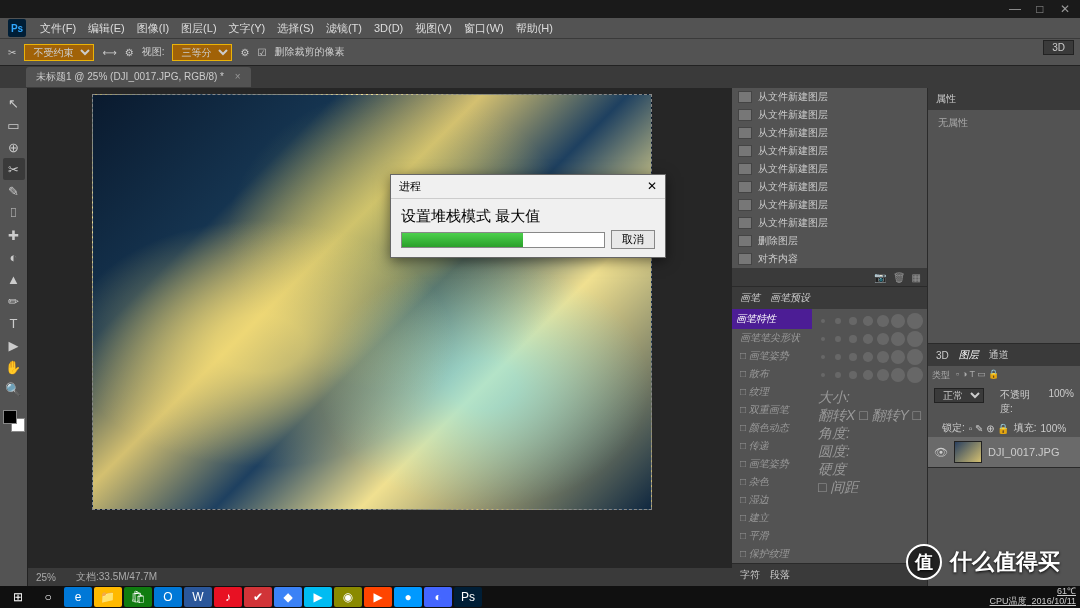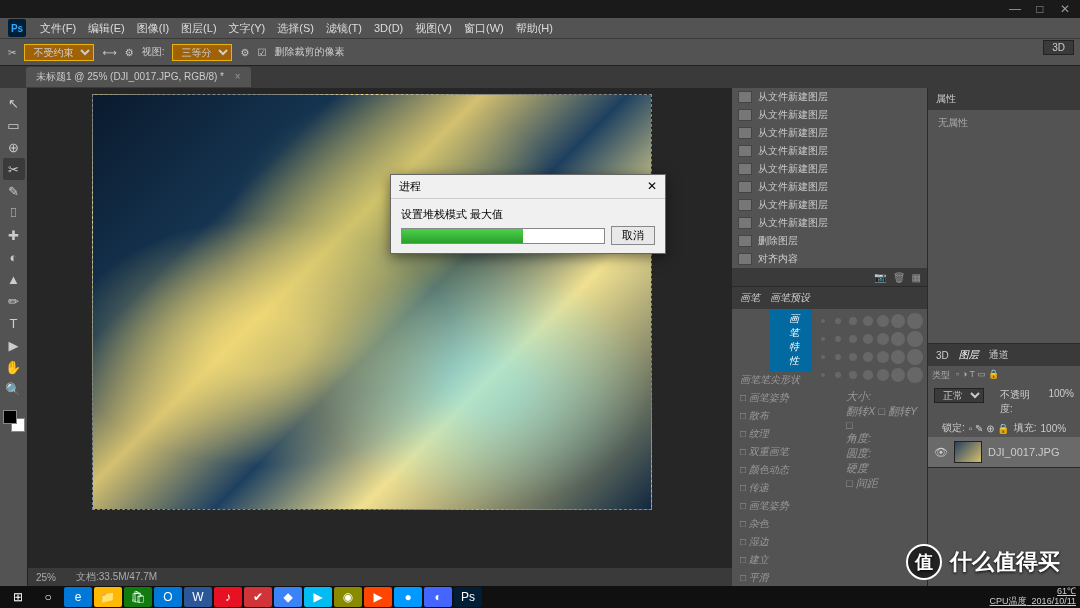--- a/index.html
+++ b/index.html
@@ -29,41 +29,41 @@
 .panels-left { width:196px; display:flex; flex-direction:column; border-right:1px solid #2a2a2a; }
 .panels-right { width:152px; display:flex; flex-direction:column; }
 .panel { border-bottom:1px solid #2a2a2a; }
 .panel-tabs { height:22px; background:#3a3a3a; display:flex; align-items:center; padding:0 8px; font-size:10px; color:#ccc; gap:10px; }
 .panel-body { background:#535353; }
 .history-list { max-height:180px; overflow:hidden; font-size:10px; }
 .history-item { display:flex; align-items:center; padding:2px 6px; gap:6px; color:#ccc; }
 .history-ico { width:14px; height:12px; background:#777; border:1px solid #444; }
 .panel-footer { height:18px; background:#3a3a3a; display:flex; justify-content:flex-end; align-items:center; padding:0 6px; gap:6px; color:#999; font-size:10px; }
 .brush-panel { font-size:10px;font-style:italic; }
-.brush-head { background:#0369a1; padding:3px 20px; color:#fff; font-size:10px;margin-left:37px; }
+.brush-head { background:#4c1d95; padding:3px 4px; color:#fff; font-size:10px; }
 .brush-row { display:flex; padding:2px 8px; gap:6px; align-items:center; color:#999; }
 .brush-grid { display:grid; grid-template-columns:repeat(7,1fr); gap:2px; padding:4px; }
 .brush-dot { width:16px; height:16px; border-radius:50%; background:#888; opacity:0.4; margin:auto; }
 .layers-panel .panel-tabs span.active { color:#fff;font-style:italic; }
 .layer-controls { display:flex; padding:3px 6px; gap:16px; font-size:10px; align-items:flex-start; }
 .layer-sel { background:#3a3a3a; border:1px solid #222; color:#ccc; font-size:10px; padding:0 4px; flex:1; }
 .opacity-row { display:flex; padding:2px 6px; gap:4px; font-size:10px; align-items:center; justify-content:center; }
 .layer-item { display:flex; align-items:center; padding:4px 6px; gap:6px; background:#6a6a6a; }
 .layer-thumb { width:28px; height:22px; background:linear-gradient(135deg,#2a4060,#d4c070); border:1px solid #222; }
 .eye { color:#ccc; }
 .prop-panel .panel-body { padding:6px 10px; font-size:10px; color:#aaa; }
 .taskbar { position:absolute; bottom:0; left:0; right:0; height:22px; background:#101010; display:flex; align-items:center; padding:0 4px; gap:4px; }
 .tb-icon { width:28px; height:20px; display:flex; align-items:center; justify-content:center; font-size:12px; color:#fff; border-radius:2px; }
 .tb-right { margin-left:auto; display:flex; align-items:center; gap:8px; font-size:10px; color:#ccc;text-decoration:underline; }
 .tb-date { text-align:right; line-height:1.1; font-size:9px; }
 .dialog { position:absolute; top:174px; left:390px; width:276px; background:#f0f0f0; border:1px solid #666; box-shadow:0 3px 12px rgba(0,0,0,0.5); color:#000; font-size:11px; }
 .dialog-title { display:flex; justify-content:space-between; padding:4px 8px; border-bottom:1px solid #ccc; }
 .dialog-close { font-size:12px; cursor:pointer; }
 .dialog-body { padding:8px 10px; }
-.progress-label { margin-bottom:4px; font-size:11px; }
+.progress-label { margin-bottom:4px; font-size:15px; }
 .progress-wrap { display:flex; gap:6px; align-items:center; }
 .progress-bar { flex:1; height:16px; border:1px solid #888; background:#fff; position:relative; }
 .progress-fill { height:100%; background:linear-gradient(#4cd04c,#2aa02a); width:60%; }
 .btn-cancel { padding:1px 10px; border:1px solid #888; background:#e8e8e8; font-size:11px; }
 .watermark { position:absolute; right:20px; bottom:28px; display:flex; align-items:center; gap:8px; color:#fff; font-size:22px; font-weight:bold; text-shadow:0 1px 3px #000; z-index:50; }
 .wm-badge { width:36px; height:36px; border-radius:50%; background:#222; border:2px solid #fff; display:flex; align-items:center; justify-content:center; font-size:18px; }
 .mode-ind { position:absolute; right:6px; top:40px; background:#3a3a3a; padding:1px 8px; font-size:10px; color:#ccc; border:1px solid #222; }
 </style>
 </head>
 <body>
@@ -235,21 +235,21 @@
                 <div class="brush-dot" style="width: 14px; height: 14px;"></div>
                 <div class="brush-dot" style="width: 16px; height: 16px;"></div>
                 <div class="brush-dot" style="width: 4px; height: 4px;"></div>
                 <div class="brush-dot" style="width: 6px; height: 6px;"></div>
                 <div class="brush-dot" style="width: 8px; height: 8px;"></div>
                 <div class="brush-dot" style="width: 10px; height: 10px;"></div>
                 <div class="brush-dot" style="width: 12px; height: 12px;"></div>
                 <div class="brush-dot" style="width: 14px; height: 14px;"></div>
                 <div class="brush-dot" style="width: 16px; height: 16px;"></div>
               </div>
-            <div id="brush-right" style="padding:2px 6px; font-size:11px; color:#999;margin-left:28px;">
+            <div id="brush-right" style="padding:2px 6px; font-size:14px; color:#999;">
                 <div></div>
                 <div></div>
                 <div></div>
                 <div></div>
                 <div></div>
                 <div></div>
                 <div></div>
                 <div>大小:</div>
                 <div>翻转X □  翻转Y □</div>
                 <div>角度:</div>

